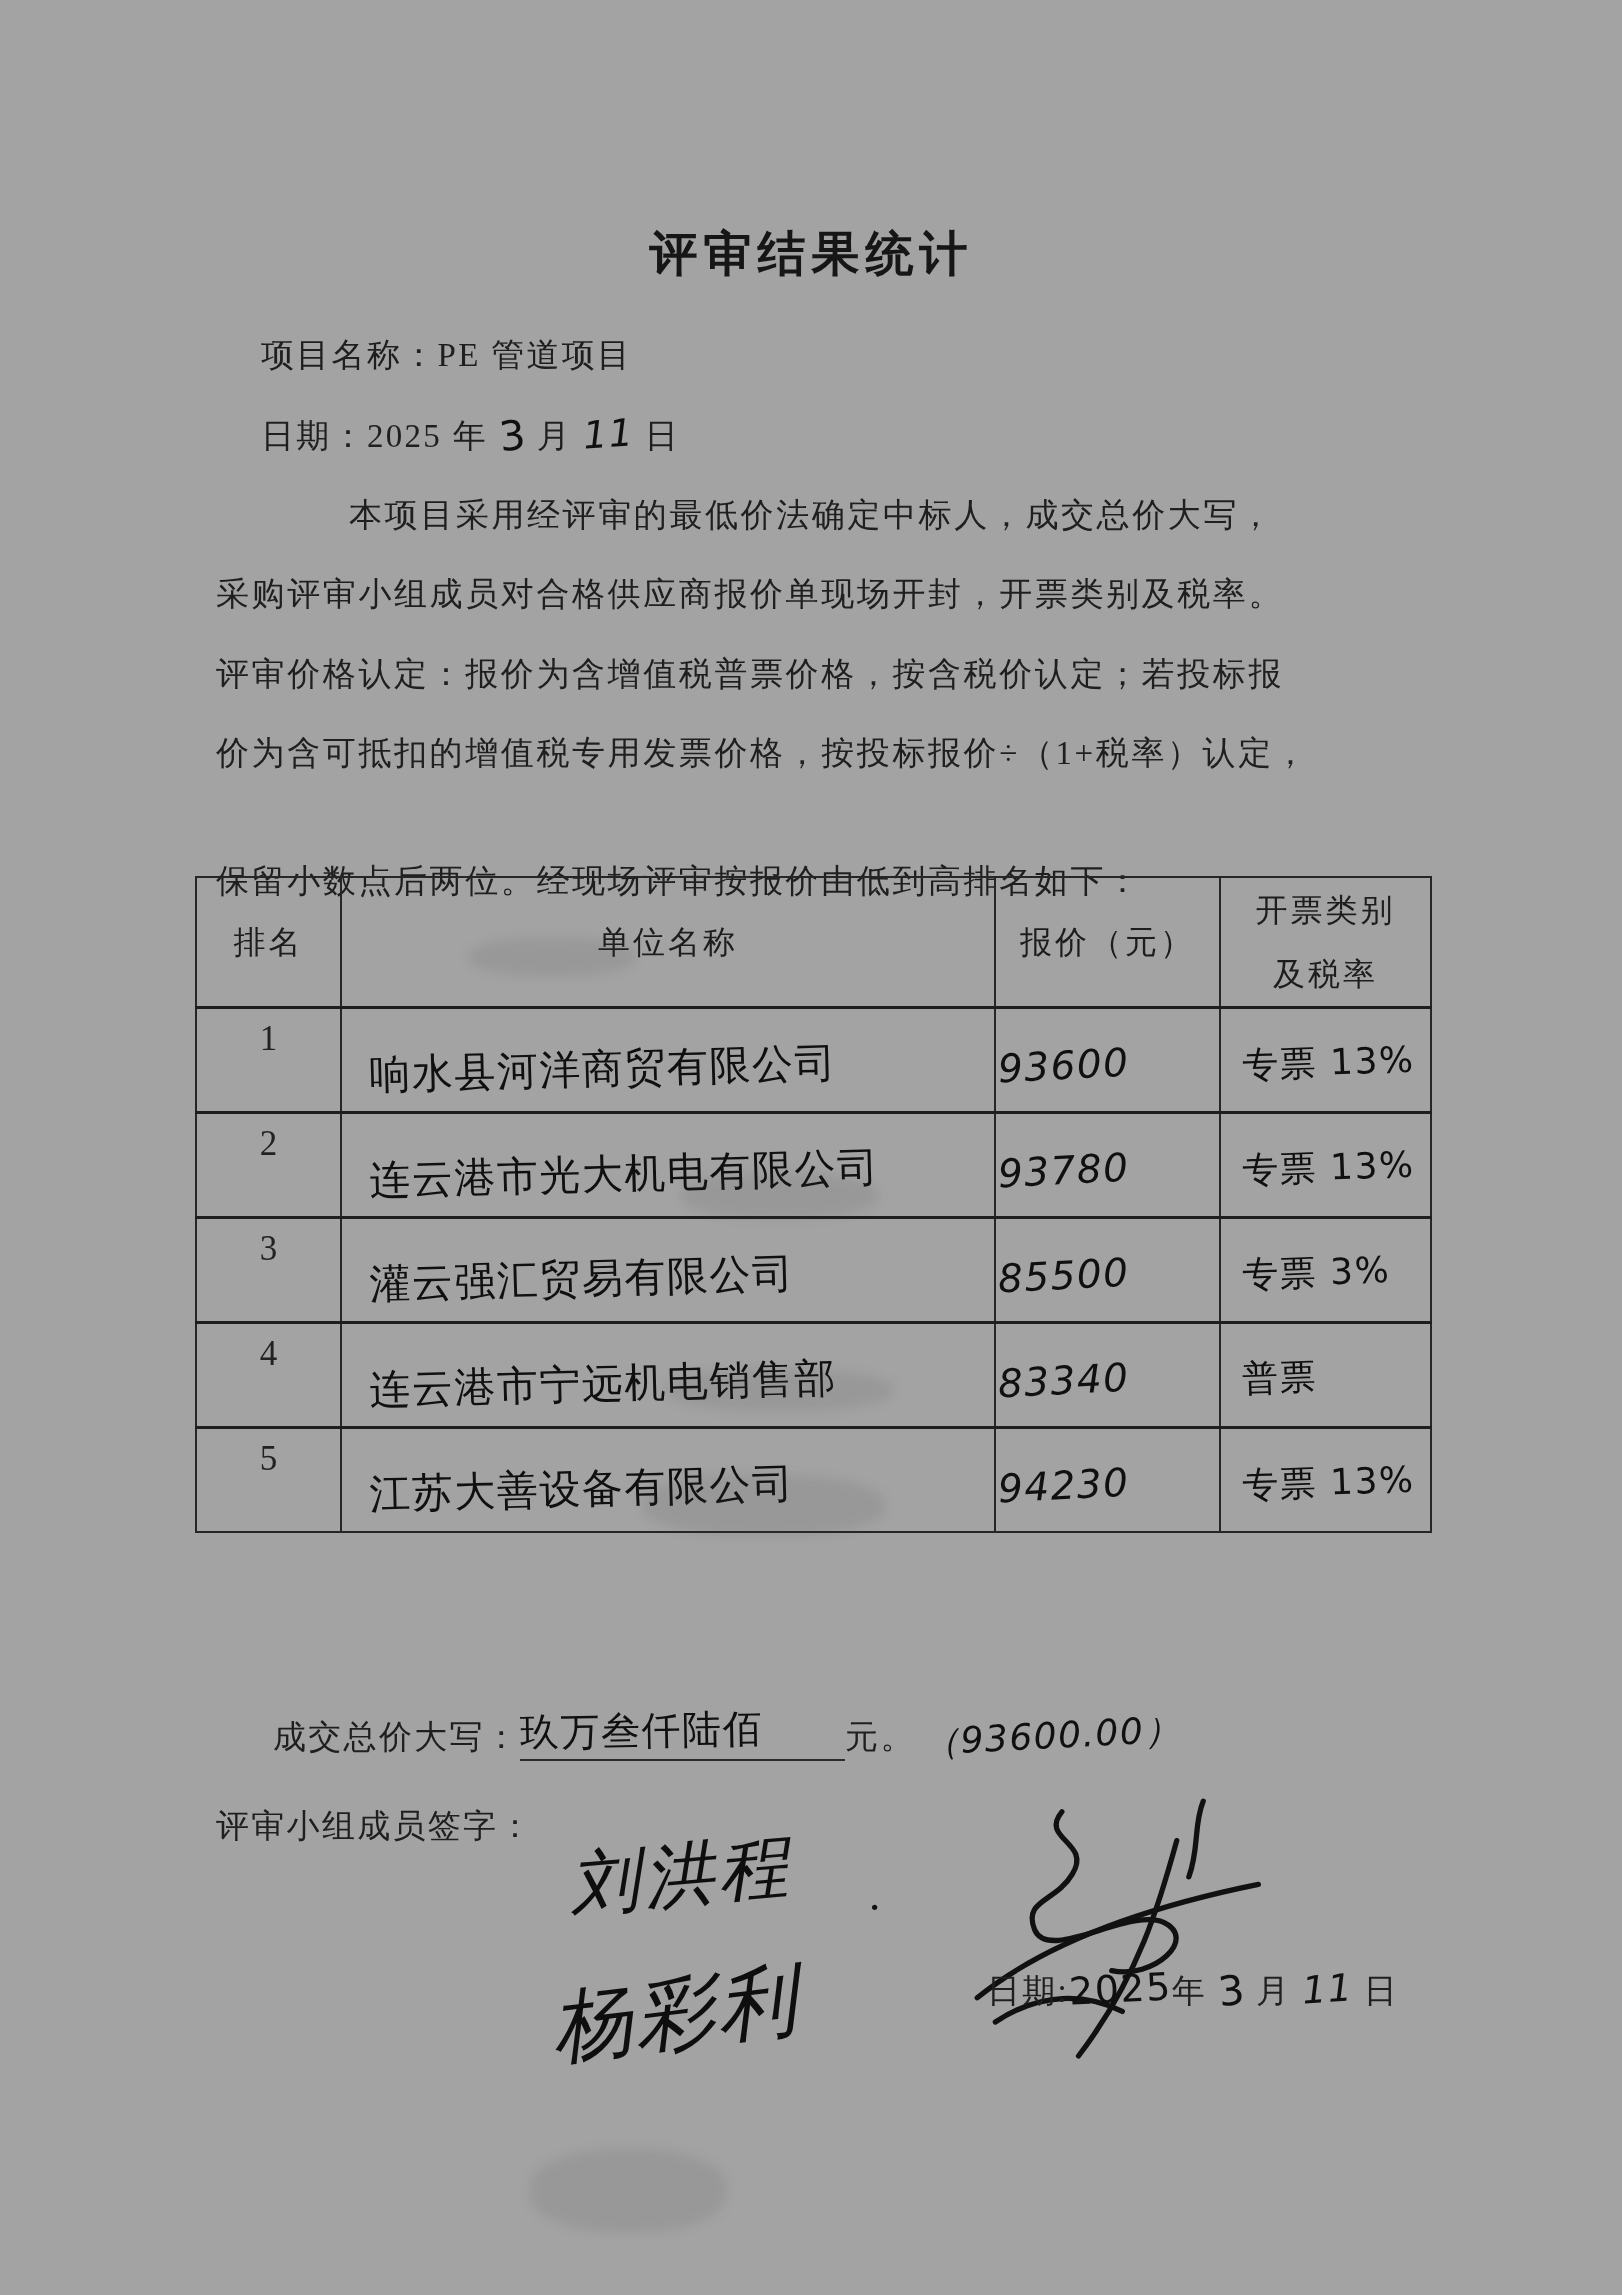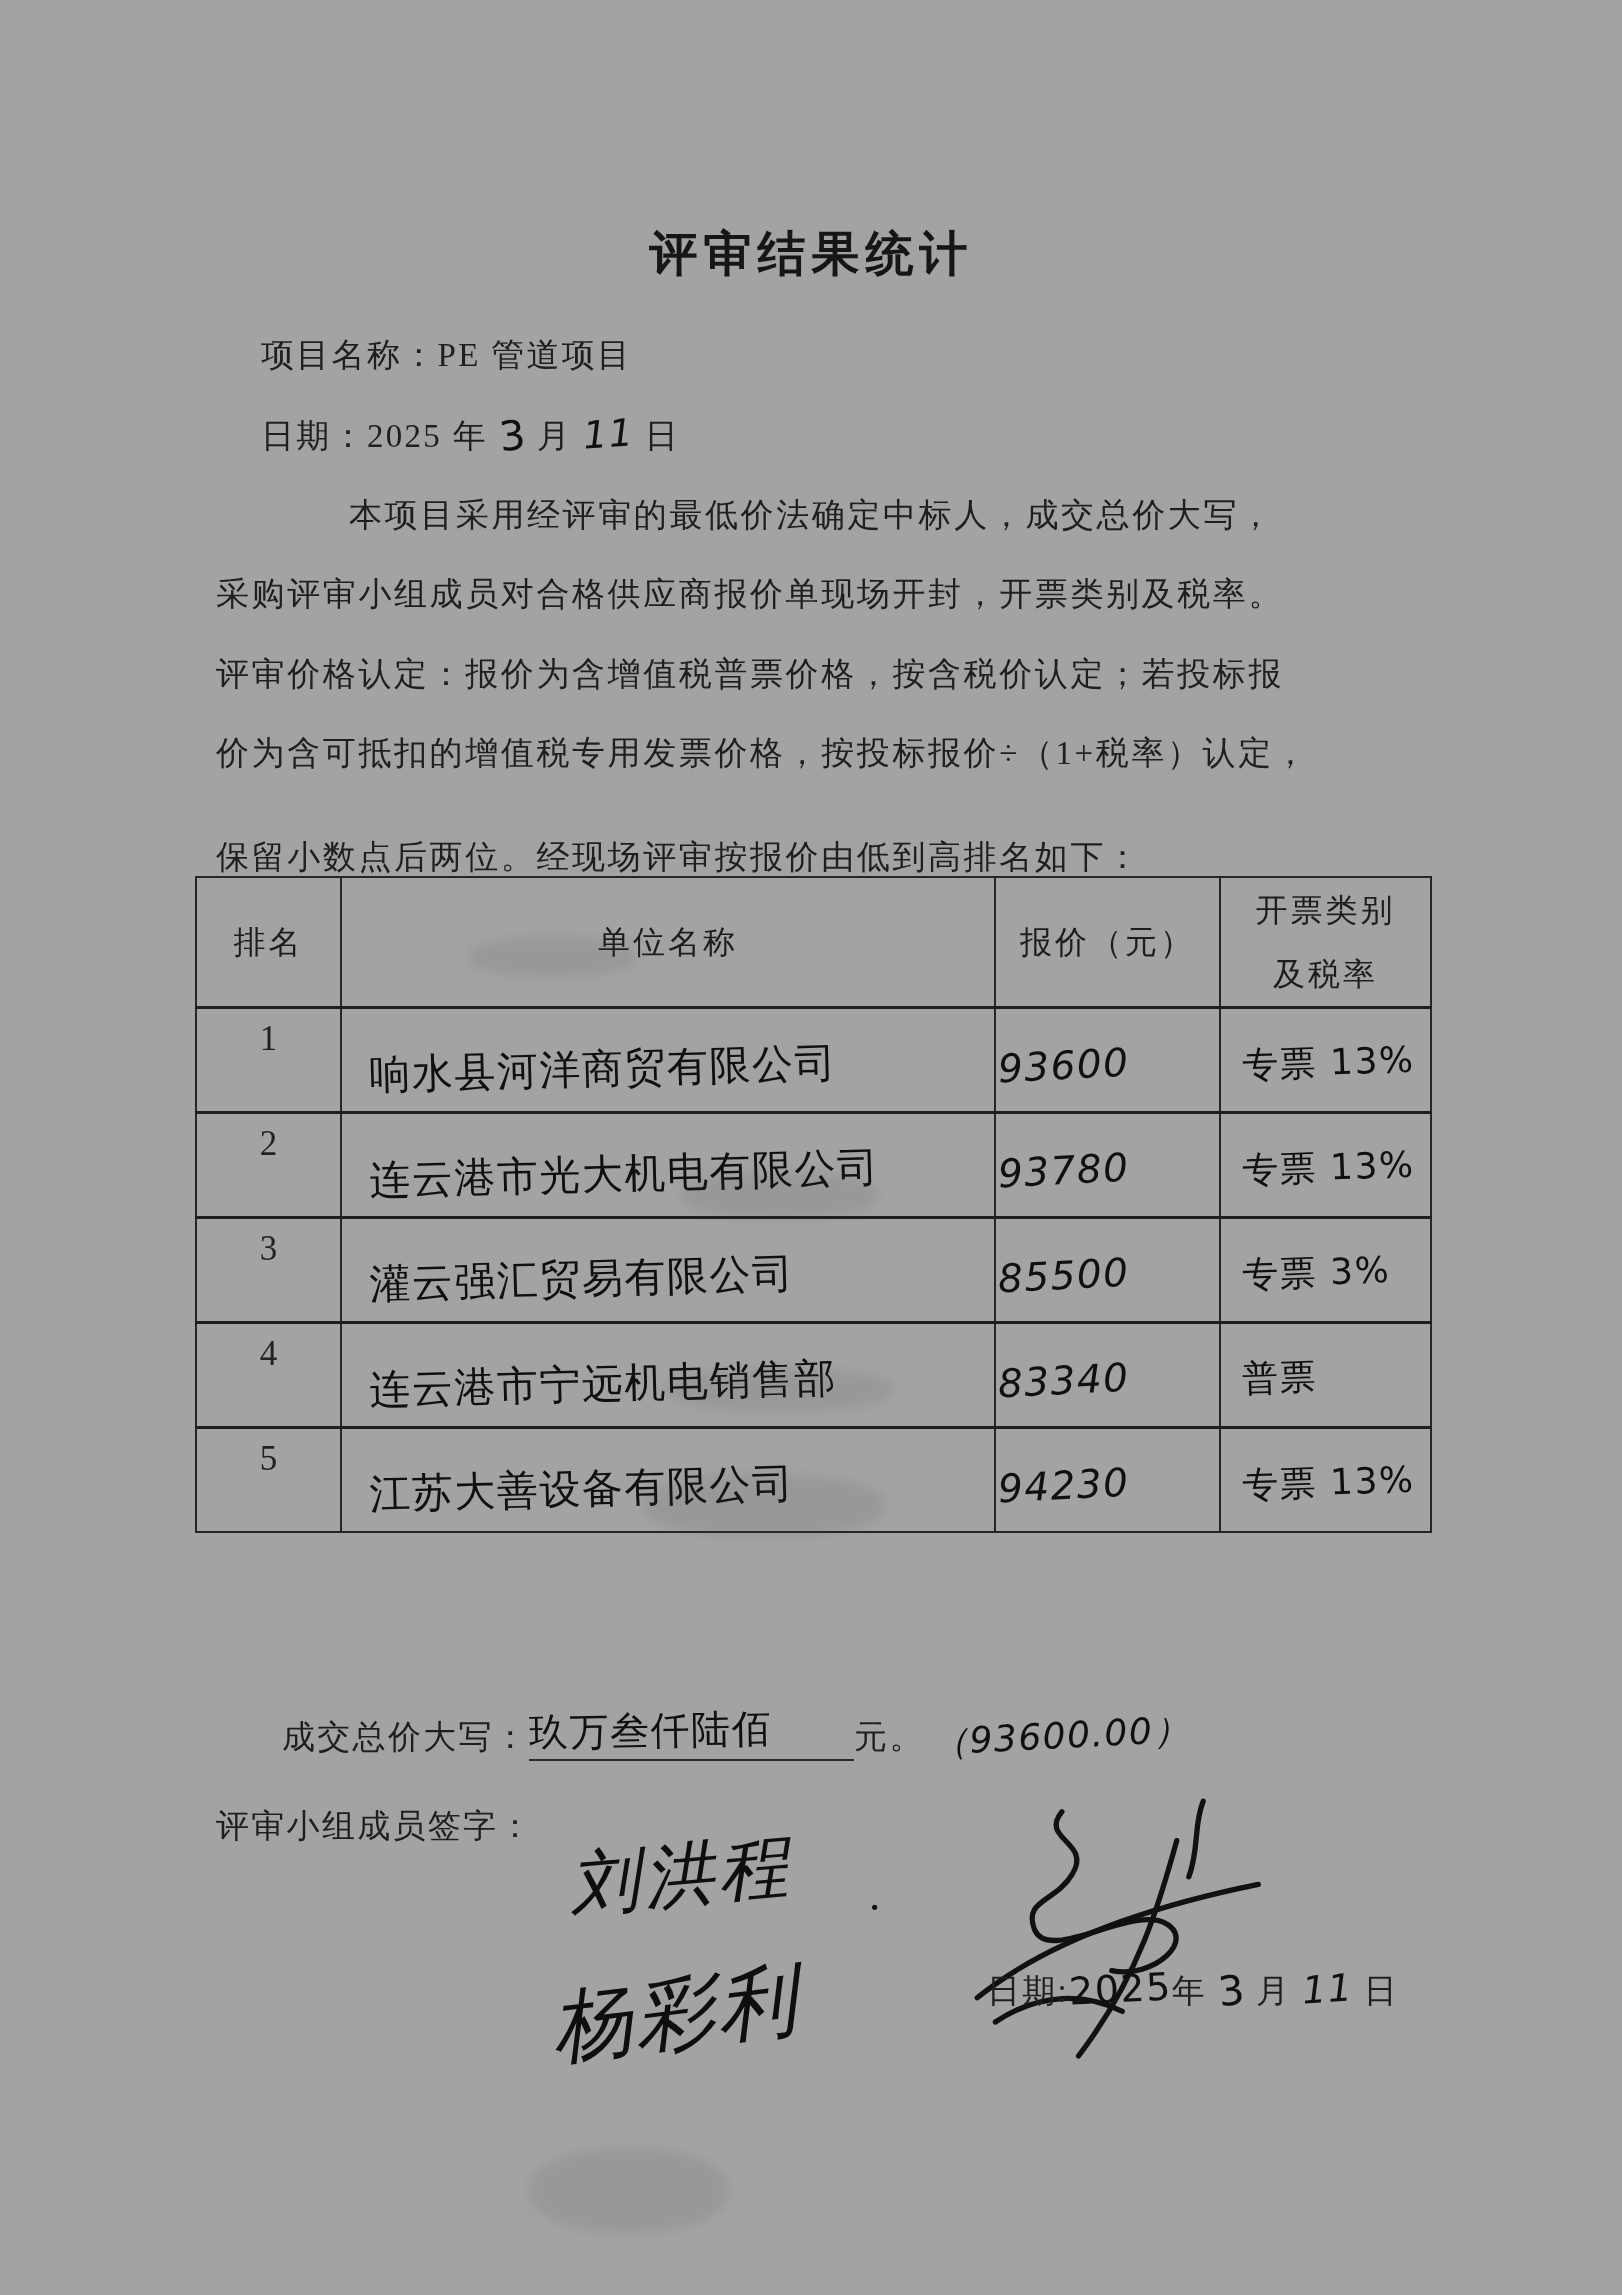--- a/index.html
+++ b/index.html
@@ -72,21 +72,21 @@
 
   <div class="abs printed meta-line" style="top:409px;left:216px;">
     <span>日期：</span><span>2025</span>
     <span>年</span><span class="hw hw-month">3</span><span>月</span><span class="hw hw-day">11</span><span>日</span>
   </div>
 
   <div class="abs printed para-line" style="top:493px;left:216px;padding-left:133px;">本项目采用经评审的最低价法确定中标人，成交总价大写，</div>
   <div class="abs printed para-line" style="top:572px;left:216px;">采购评审小组成员对合格供应商报价单现场开封，开票类别及税率。</div>
   <div class="abs printed para-line" style="top:652px;left:216px;">评审价格认定：报价为含增值税普票价格，按含税价认定；若投标报</div>
   <div class="abs printed para-line" style="top:731px;left:216px;">价为含可抵扣的增值税专用发票价格，按投标报价÷（1+税率）认定，</div>
-  <div class="abs printed para-line" style="top:835px;left:216px;">保留小数点后两位。经现场评审按报价由低到高排名如下：</div>
+  <div class="abs printed para-line" style="top:859px;left:216px;">保留小数点后两位。经现场评审按报价由低到高排名如下：</div>
 
   <table class="bid">
     <colgroup>
       <col style="width:145px">
         <col style="width:654px">
         <col style="width:225px">
         <col style="width:211px">
     </colgroup>
     <tbody>
         <tr class="hdr">
@@ -132,21 +132,21 @@
             <div class="rank-val">5</div>
           </td>
       <td><div class="hw company-val">江苏大善设备有限公司</div></td>
       <td><div class="hw price-val">94230</div></td>
       <td><div class="hw tax-val">专票 13%</div></td>
     </tr>
   </tbody>
     </table>
 
 
-  <div class="abs printed foot-line" style="top:1711px;left:282px;">
+  <div class="abs printed foot-line" style="top:1711px;left:273px;">
     <span>成交总价大写：</span><span class="uline" style="width:325px;">
         <span class="hw hw-amount">玖万叁仟陆佰</span>
       </span><span>元。</span><span class="hw hw-num">（93600.00）</span>
   </div>
 
   <div class="abs printed foot-line" style="top:1804px;left:216px;">评审小组成员签字：</div>
 
   <div class="abs sig sig-1" style="top:1829px;left:569px;">刘洪程</div>
   <div class="abs sig-dot" style="top:1869px;left:869px;">.</div>
   <div class="abs sig sig-2" style="top:1961px;left:551px;">杨彩利</div>

